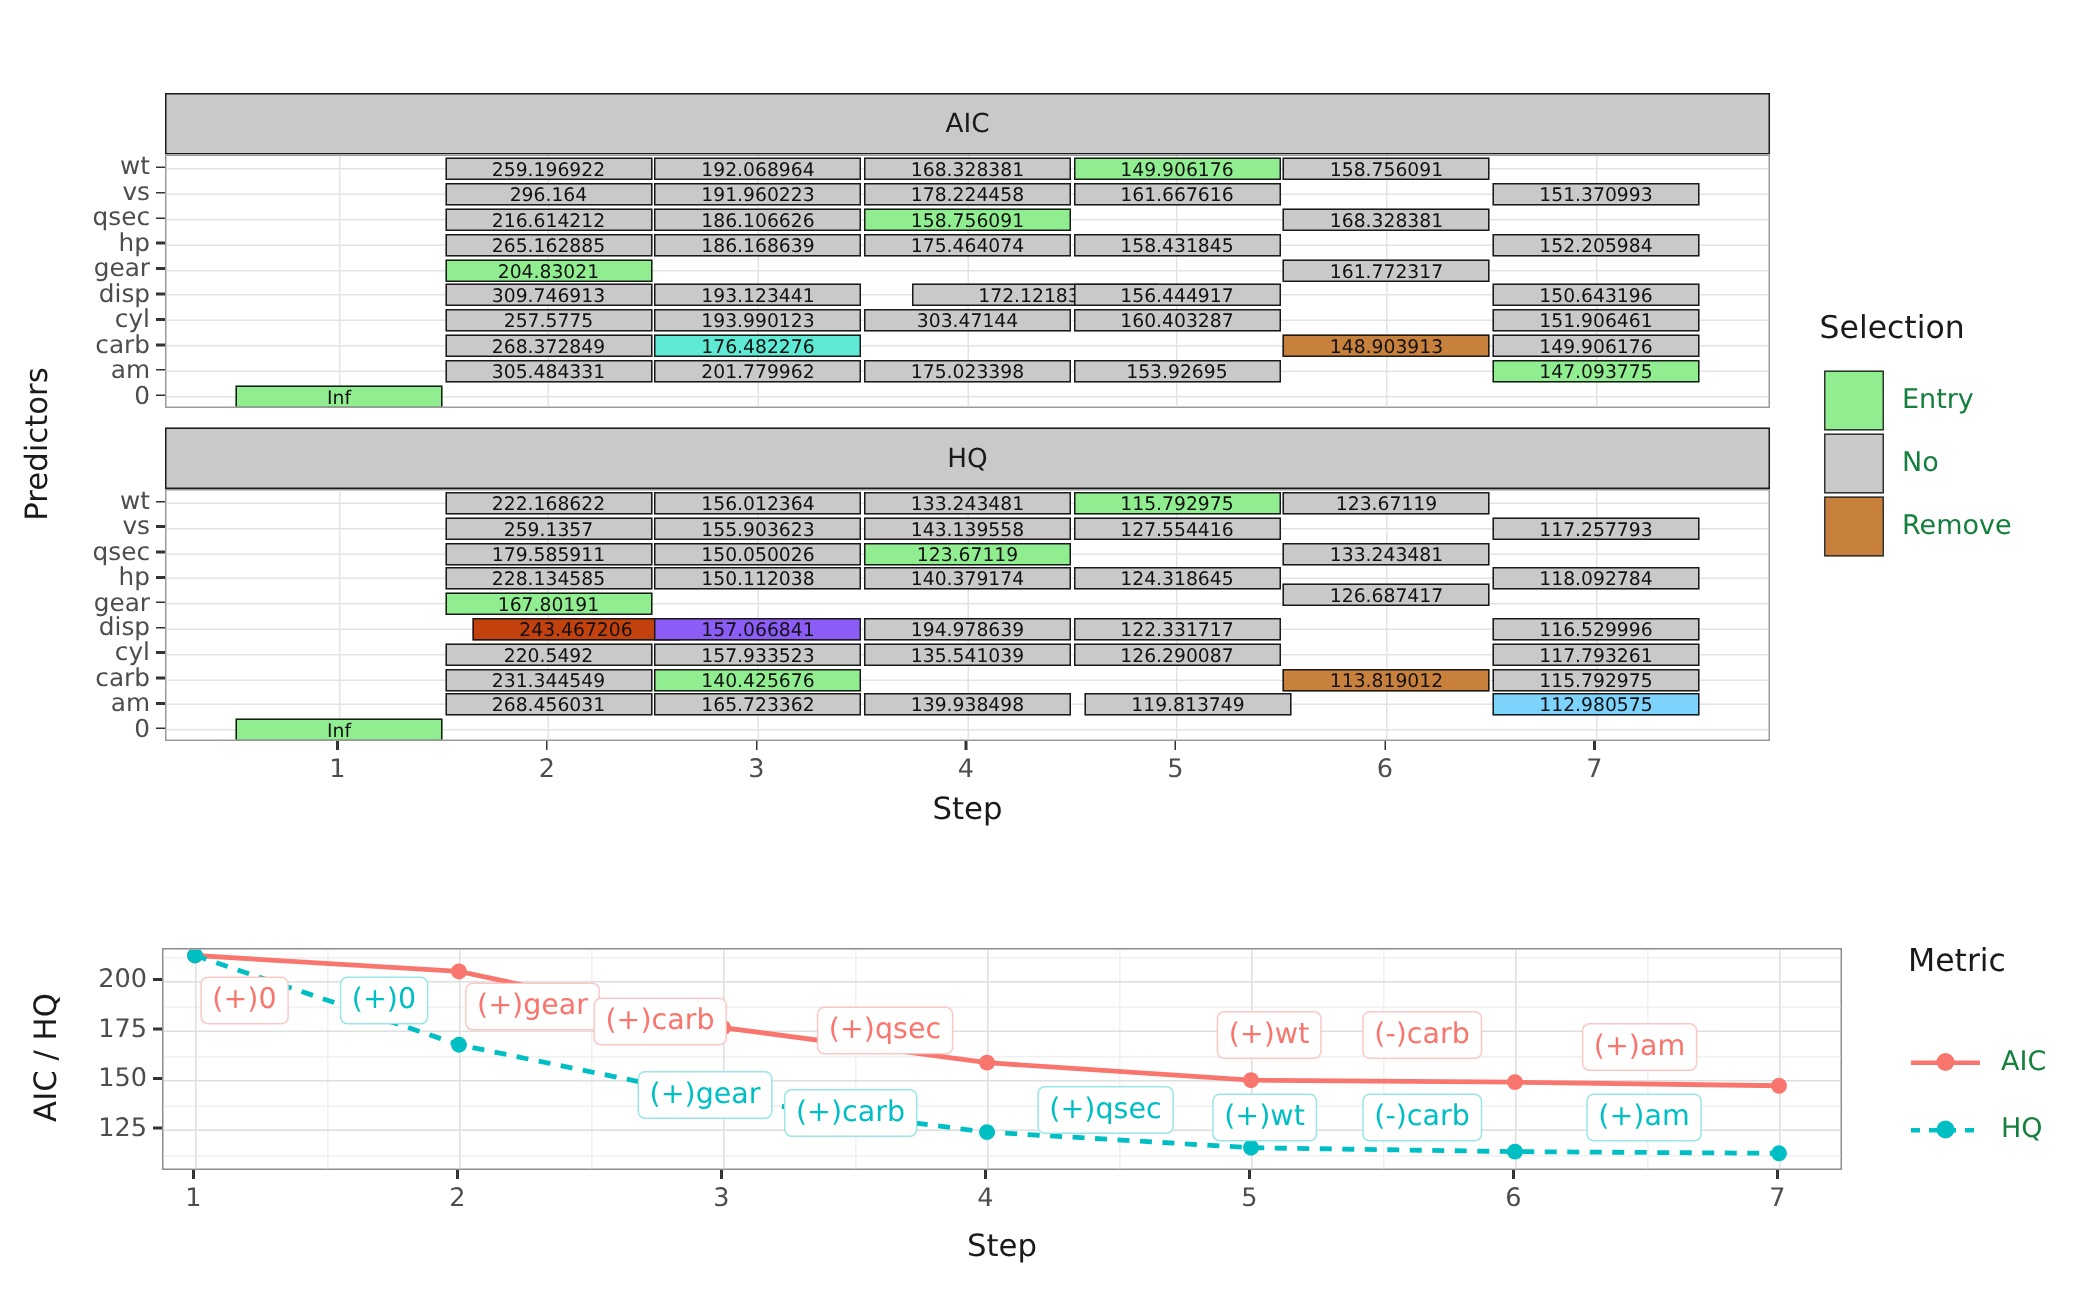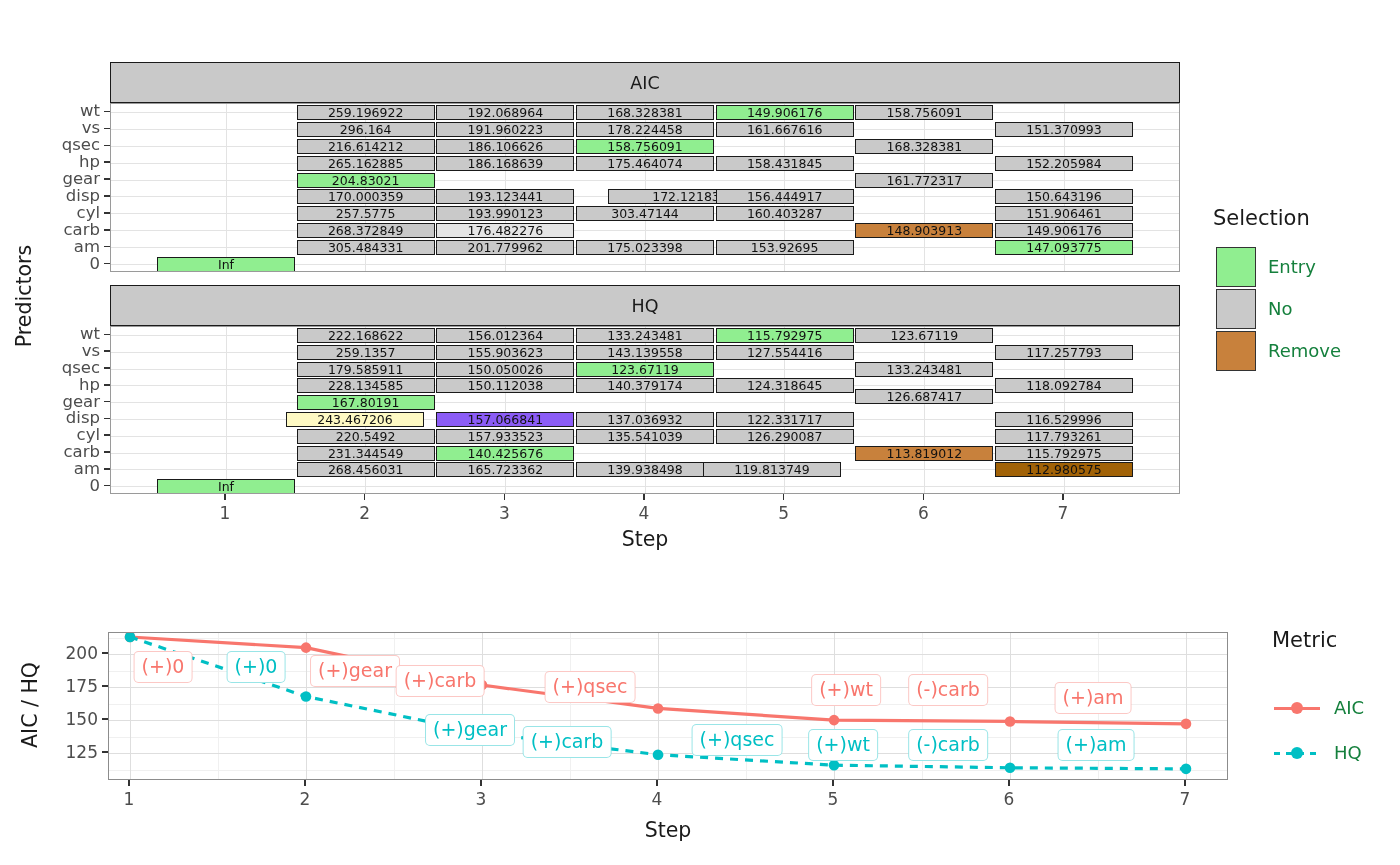--- a/index.html
+++ b/index.html
@@ -58,31 +58,31 @@
         <div class="gridh" style="left: 0px; top: 109.35px; width: 1070px; height: 1px; background: rgb(227, 227, 227);"></div>
         <div class="gridh" style="left: 0px; top: 126.25px; width: 1070px; height: 1px; background: rgb(227, 227, 227);"></div>
         <div class="gridh" style="left: 0px; top: 143.15px; width: 1070px; height: 1px; background: rgb(227, 227, 227);"></div>
         <div class="gridh" style="left: 0px; top: 160.05px; width: 1070px; height: 1px; background: rgb(227, 227, 227);"></div>
         <div class="cell" style="left: 46px; top: 153.05px; width: 138px; height: 15px; background: rgb(144, 238, 144);">Inf</div>
         <div class="cell" style="left: 185.667px; top: 0.95px; width: 138px; height: 15px; background: rgb(201, 201, 201);">259.196922</div>
         <div class="cell" style="left: 185.667px; top: 17.85px; width: 138px; height: 15px; background: rgb(201, 201, 201);">296.164</div>
         <div class="cell" style="left: 185.667px; top: 34.75px; width: 138px; height: 15px; background: rgb(201, 201, 201);">216.614212</div>
         <div class="cell" style="left: 185.667px; top: 51.65px; width: 138px; height: 15px; background: rgb(201, 201, 201);">265.162885</div>
         <div class="cell" style="left: 185.667px; top: 68.55px; width: 138px; height: 15px; background: rgb(144, 238, 144);">204.83021</div>
-        <div class="cell" style="left: 185.667px; top: 85.45px; width: 138px; height: 15px; background: rgb(201, 201, 201);">170.000359</div>
+        <div class="cell" style="left: 185.667px; top: 85.45px; width: 138px; height: 15px; background: rgb(201, 201, 201);">309.746913</div>
         <div class="cell" style="left: 185.667px; top: 102.35px; width: 138px; height: 15px; background: rgb(201, 201, 201);">257.5775</div>
         <div class="cell" style="left: 185.667px; top: 119.25px; width: 138px; height: 15px; background: rgb(201, 201, 201);">268.372849</div>
         <div class="cell" style="left: 185.667px; top: 136.15px; width: 138px; height: 15px; background: rgb(201, 201, 201);">305.484331</div>
         <div class="cell" style="left: 325.333px; top: 0.95px; width: 138px; height: 15px; background: rgb(201, 201, 201);">192.068964</div>
         <div class="cell" style="left: 325.333px; top: 17.85px; width: 138px; height: 15px; background: rgb(201, 201, 201);">191.960223</div>
         <div class="cell" style="left: 325.333px; top: 34.75px; width: 138px; height: 15px; background: rgb(201, 201, 201);">186.106626</div>
         <div class="cell" style="left: 325.333px; top: 51.65px; width: 138px; height: 15px; background: rgb(201, 201, 201);">186.168639</div>
         <div class="cell" style="left: 325.333px; top: 85.45px; width: 138px; height: 15px; background: rgb(201, 201, 201);">193.123441</div>
         <div class="cell" style="left: 325.333px; top: 102.35px; width: 138px; height: 15px; background: rgb(201, 201, 201);">193.990123</div>
-        <div class="cell" style="left: 325.333px; top: 119.25px; width: 138px; height: 15px; background: #e5e5e5;">176.482276</div>
+        <div class="cell" style="left: 325.333px; top: 119.25px; width: 138px; height: 15px; background: #5eead4;">176.482276</div>
         <div class="cell" style="left: 325.333px; top: 136.15px; width: 138px; height: 15px; background: rgb(201, 201, 201);">201.779962</div>
         <div class="cell" style="left: 465px; top: 0.95px; width: 138px; height: 15px; background: rgb(201, 201, 201);">168.328381</div>
         <div class="cell" style="left: 465px; top: 17.85px; width: 138px; height: 15px; background: rgb(201, 201, 201);">178.224458</div>
         <div class="cell" style="left: 465px; top: 34.75px; width: 138px; height: 15px; background: rgb(144, 238, 144);">158.756091</div>
         <div class="cell" style="left: 465px; top: 51.65px; width: 138px; height: 15px; background: rgb(201, 201, 201);">175.464074</div>
         <div class="cell" style="left: 465px; top: 85.45px; width: 164px; height: 15px; background: rgb(201, 201, 201); margin-left: 32px;">172.121832</div>
         <div class="cell" style="left: 465px; top: 102.35px; width: 138px; height: 15px; background: rgb(201, 201, 201);">303.47144</div>
         <div class="cell" style="left: 465px; top: 136.15px; width: 138px; height: 15px; background: rgb(201, 201, 201);">175.023398</div>
         <div class="cell" style="left: 604.667px; top: 0.95px; width: 138px; height: 15px; background: rgb(144, 238, 144);">149.906176</div>
         <div class="cell" style="left: 604.667px; top: 17.85px; width: 138px; height: 15px; background: rgb(201, 201, 201);">161.667616</div>
@@ -139,55 +139,55 @@
         <div class="gridh" style="left: 0px; top: 108.7px; width: 1070px; height: 1px; background: rgb(227, 227, 227);"></div>
         <div class="gridh" style="left: 0px; top: 125.5px; width: 1070px; height: 1px; background: rgb(227, 227, 227);"></div>
         <div class="gridh" style="left: 0px; top: 142.3px; width: 1070px; height: 1px; background: rgb(227, 227, 227);"></div>
         <div class="gridh" style="left: 0px; top: 159.1px; width: 1070px; height: 1px; background: rgb(227, 227, 227);"></div>
         <div class="cell" style="left: 46px; top: 152.1px; width: 138px; height: 15px; background: rgb(144, 238, 144);">Inf</div>
         <div class="cell" style="left: 185.667px; top: 0.9px; width: 138px; height: 15px; background: rgb(201, 201, 201);">222.168622</div>
         <div class="cell" style="left: 185.667px; top: 17.7px; width: 138px; height: 15px; background: rgb(201, 201, 201);">259.1357</div>
         <div class="cell" style="left: 185.667px; top: 34.5px; width: 138px; height: 15px; background: rgb(201, 201, 201);">179.585911</div>
         <div class="cell" style="left: 185.667px; top: 51.3px; width: 138px; height: 15px; background: rgb(201, 201, 201);">228.134585</div>
         <div class="cell" style="left: 185.667px; top: 68.1px; width: 138px; height: 15px; background: rgb(144, 238, 144);">167.80191</div>
-        <div class="cell" style="left: 175px; top: 84.9px; width: 138px; height: 15px; background: #fef9c3;">243.467206</div>
+        <div class="cell" style="left: 204px; top: 84.9px; width: 138px; height: 15px; background: #c2410c;">243.467206</div>
         <div class="cell" style="left: 185.667px; top: 101.7px; width: 138px; height: 15px; background: rgb(201, 201, 201);">220.5492</div>
         <div class="cell" style="left: 185.667px; top: 118.5px; width: 138px; height: 15px; background: rgb(201, 201, 201);">231.344549</div>
         <div class="cell" style="left: 185.667px; top: 135.3px; width: 138px; height: 15px; background: rgb(201, 201, 201);">268.456031</div>
         <div class="cell" style="left: 325.333px; top: 0.9px; width: 138px; height: 15px; background: rgb(201, 201, 201);">156.012364</div>
         <div class="cell" style="left: 325.333px; top: 17.7px; width: 138px; height: 15px; background: rgb(201, 201, 201);">155.903623</div>
         <div class="cell" style="left: 325.333px; top: 34.5px; width: 138px; height: 15px; background: rgb(201, 201, 201);">150.050026</div>
         <div class="cell" style="left: 325.333px; top: 51.3px; width: 138px; height: 15px; background: rgb(201, 201, 201);">150.112038</div>
         <div class="cell" style="left: 325.333px; top: 84.9px; width: 138px; height: 15px; background: #8b5cf6;">157.066841</div>
         <div class="cell" style="left: 325.333px; top: 101.7px; width: 138px; height: 15px; background: rgb(201, 201, 201);">157.933523</div>
         <div class="cell" style="left: 325.333px; top: 118.5px; width: 138px; height: 15px; background: rgb(144, 238, 144);">140.425676</div>
         <div class="cell" style="left: 325.333px; top: 135.3px; width: 138px; height: 15px; background: rgb(201, 201, 201);">165.723362</div>
         <div class="cell" style="left: 465px; top: 0.9px; width: 138px; height: 15px; background: rgb(201, 201, 201);">133.243481</div>
         <div class="cell" style="left: 465px; top: 17.7px; width: 138px; height: 15px; background: rgb(201, 201, 201);">143.139558</div>
         <div class="cell" style="left: 465px; top: 34.5px; width: 138px; height: 15px; background: rgb(144, 238, 144);">123.67119</div>
         <div class="cell" style="left: 465px; top: 51.3px; width: 138px; height: 15px; background: rgb(201, 201, 201);">140.379174</div>
-        <div class="cell" style="left: 465px; top: 84.9px; width: 138px; height: 15px; background: rgb(201, 201, 201);">137.036932</div>
+        <div class="cell" style="left: 465px; top: 84.9px; width: 138px; height: 15px; background: rgb(201, 201, 201);">194.978639</div>
         <div class="cell" style="left: 465px; top: 101.7px; width: 138px; height: 15px; background: rgb(201, 201, 201);">135.541039</div>
         <div class="cell" style="left: 465px; top: 135.3px; width: 138px; height: 15px; background: rgb(201, 201, 201);">139.938498</div>
         <div class="cell" style="left: 604.667px; top: 0.9px; width: 138px; height: 15px; background: rgb(144, 238, 144);">115.792975</div>
         <div class="cell" style="left: 604.667px; top: 17.7px; width: 138px; height: 15px; background: rgb(201, 201, 201);">127.554416</div>
         <div class="cell" style="left: 604.667px; top: 51.3px; width: 138px; height: 15px; background: rgb(201, 201, 201);">124.318645</div>
         <div class="cell" style="left: 604.667px; top: 84.9px; width: 138px; height: 15px; background: rgb(201, 201, 201);">122.331717</div>
         <div class="cell" style="left: 604.667px; top: 101.7px; width: 138px; height: 15px; background: rgb(201, 201, 201);">126.290087</div>
-        <div class="cell" style="left: 592px; top: 135.3px; width: 138px; height: 15px; background: rgb(201, 201, 201);">119.813749</div>
+        <div class="cell" style="left: 612px; top: 135.3px; width: 138px; height: 15px; background: rgb(201, 201, 201);">119.813749</div>
         <div class="cell" style="left: 744.333px; top: 0.9px; width: 138px; height: 15px; background: rgb(201, 201, 201);">123.67119</div>
         <div class="cell" style="left: 744.333px; top: 34.5px; width: 138px; height: 15px; background: rgb(201, 201, 201);">133.243481</div>
         <div class="cell" style="left: 744.333px; top: 62px; width: 138px; height: 15px; background: rgb(201, 201, 201);">126.687417</div>
         <div class="cell" style="left: 744.333px; top: 118.5px; width: 138px; height: 15px; background: rgb(200, 129, 60);">113.819012</div>
         <div class="cell" style="left: 884px; top: 17.7px; width: 138px; height: 15px; background: rgb(201, 201, 201);">117.257793</div>
         <div class="cell" style="left: 884px; top: 51.3px; width: 138px; height: 15px; background: rgb(201, 201, 201);">118.092784</div>
         <div class="cell" style="left: 884px; top: 84.9px; width: 138px; height: 15px; background: rgb(201, 201, 201);">116.529996</div>
         <div class="cell" style="left: 884px; top: 101.7px; width: 138px; height: 15px; background: rgb(201, 201, 201);">117.793261</div>
         <div class="cell" style="left: 884px; top: 118.5px; width: 138px; height: 15px; background: rgb(201, 201, 201);">115.792975</div>
-        <div class="cell" style="left: 884px; top: 135.3px; width: 138px; height: 15px; background: #a16207;">112.980575</div>
+        <div class="cell" style="left: 884px; top: 135.3px; width: 138px; height: 15px; background: #7dd3fc;">112.980575</div>
       </div>
       <div class="tickmark" style="left: 104px; top: 333.65px; width: 6px; height: 1.5px;"></div>
       <div class="abs row-label" style="left: 28px; top: 324.4px; width: 72px;">wt</div>
       <div class="tickmark" style="left: 104px; top: 350.45px; width: 6px; height: 1.5px;"></div>
       <div class="abs row-label" style="left: 28px; top: 341.2px; width: 72px;">vs</div>
       <div class="tickmark" style="left: 104px; top: 367.25px; width: 6px; height: 1.5px;"></div>
       <div class="abs row-label" style="left: 28px; top: 358px; width: 72px;">qsec</div>
       <div class="tickmark" style="left: 104px; top: 384.05px; width: 6px; height: 1.5px;"></div>
       <div class="abs row-label" style="left: 28px; top: 374.8px; width: 72px;">hp</div>
       <div class="tickmark" style="left: 104px; top: 400.85px; width: 6px; height: 1.5px;"></div>

